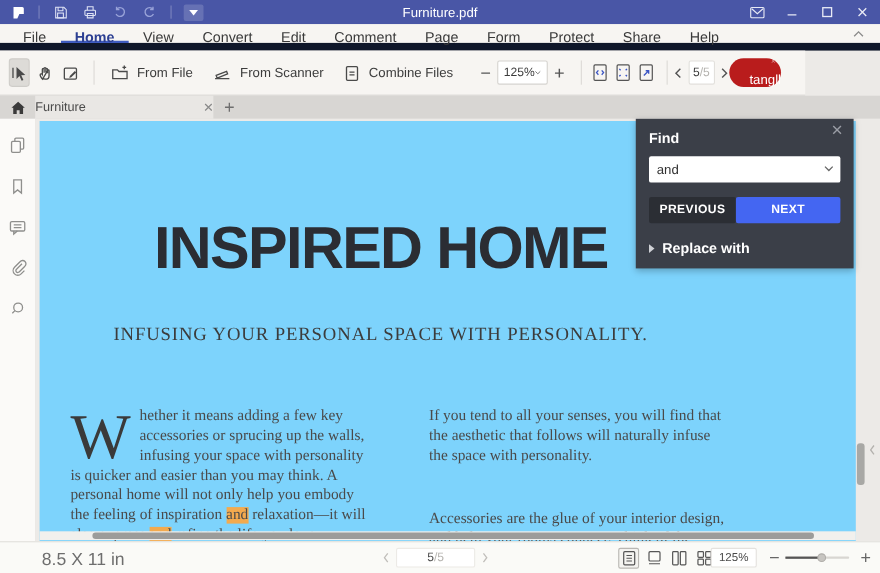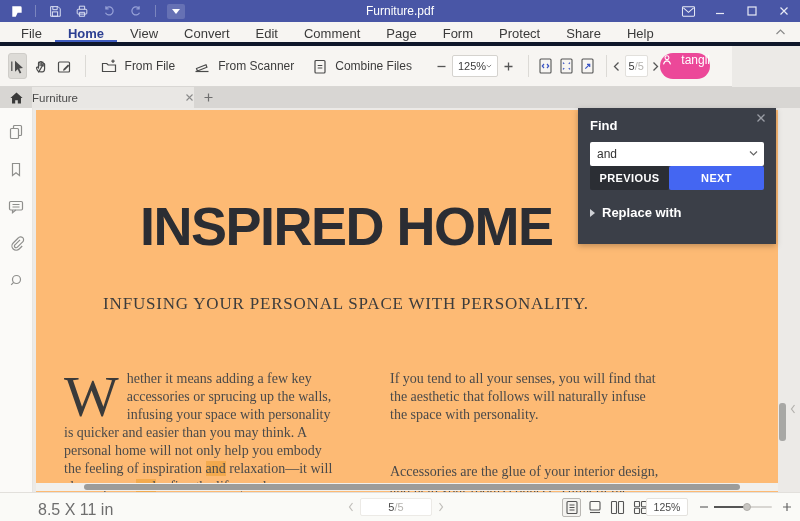--- a/index.html
+++ b/index.html
@@ -15,21 +15,21 @@
   .tb-dd { width:18px; height:15px; background:rgba(255,255,255,.16); border-radius:2px;
     display:flex; align-items:center; justify-content:center; }
   .tb-dd .tri { width:0; height:0; border-left:4px solid transparent; border-right:4px solid transparent;
     border-top:5px solid #fff; }
   .tb-title { position:absolute; left:0; right:0; top:0; height:22px; line-height:22px; text-align:center;
     color:#ffffff; font-size:12px; pointer-events:none; }
   .tb-right { margin-left:auto; display:flex; align-items:center; gap:16px; z-index:2; }
 
   
   .menubar { position:absolute; top:22px; left:0; width:800px; height:24px; background:#f7f5f2;
-    display:flex; align-items:stretch; padding-left:8px; border-bottom:4px solid #0f172a; }
+    display:flex; align-items:stretch; padding-left:8px; border-bottom:7px solid #0f172a; }
   .menu-item { font-size:13px; color:#3a3a3a; line-height:23px; padding:0 13px; cursor:default; }
   .menu-item.active { color:#2c3f92; font-weight:bold; box-shadow:inset 0 -2px 0 #3f5cc0; }
   .menu-collapse { margin-left:auto; margin-right:14px; display:flex; align-items:center; }
 
   
   .toolbar { position:absolute; top:46px; left:0; width:732px; height:41px; background:#f7f5f2;
     border-bottom:1px solid #d9d7d4; display:flex; align-items:center; }
   .t-btn { display:flex; align-items:center; justify-content:center; width:26px; height:26px;
     border-radius:3px; cursor:default; }
   .t-btn.selected { background:#dddbd7; border:1px solid #cfcdc9; }
@@ -37,40 +37,40 @@
   .t-label { font-size:12px; color:#3c3c3c; white-space:nowrap; }
   .t-div { width:1px; height:22px; background:#dcdad6; }
   .zoom-box { display:flex; align-items:center; justify-content:space-between; width:46px; height:22px;
     background:#fff; border:1px solid #d5d3cf; border-radius:2px; padding:0 5px; }
   .zoom-box span { font-size:11px; color:#3c3c3c; }
   .chev { display:flex; align-items:center; justify-content:center; width:16px; height:22px; cursor:default; }
   .pagebox { width:40px; height:22px; background:#fff; border:1px solid #e2e0dc; border-radius:2px;
     display:flex; align-items:center; justify-content:center; font-size:11px; }
   .pagebox .cur { color:#3c3c3c; }
   .pagebox .tot { color:#b5b3af; }
-  .account { margin-left:auto; margin-right:22px; display:flex; align-items:flex-start; gap:7px;
-    width:80px; height:26px; background:#ec4899; border-radius:13px; justify-content:center; cursor:default; }
+  .account { margin-left:auto; margin-right:22px; display:flex; align-items:flex-end; gap:7px;
+    width:80px; height:26px; background:#b91c1c; border-radius:13px; justify-content:center; cursor:default;flex-direction:column; }
   .account span { color:#fff; font-size:12px; }
 
   
   .tabbar { position:absolute; top:87px; left:0; width:800px; height:21px; background:#d8d6d3;
     display:flex; align-items:stretch; }
   .home-btn { width:32px; display:flex; align-items:center; justify-content:center; cursor:default; }
   .tab { width:162px; background:#e9e7e4; display:flex; align-items:center; padding:0 0; gap:6px; cursor:default; }
   .tab-label { font-size:11.5px; color:#4a4a4a; flex:1; }
   .newtab { width:28px; display:flex; align-items:center; justify-content:center; cursor:default; }
 
   
   .main { position:absolute; top:108px; left:0; right:0; bottom:29px; }
   .sidebar { position:absolute; left:0; top:0; bottom:0; width:33px; background:#fbfaf8;
     border-right:1px solid #e7e5e2; display:flex; flex-direction:column; align-items:center;
     padding-top:14px; gap:17px; }
   .sb-btn { width:20px; height:20px; display:flex; align-items:center; justify-content:center; cursor:default; }
   .docarea { position:absolute; left:33px; right:0; top:0; bottom:0; background:#eceae7; }
-  .page { position:absolute; left:3px; top:2px; width:742px; bottom:0; background:#fdba74; overflow:hidden; }
+  .page { position:absolute; left:3px; top:2px; width:742px; bottom:0; background:#7dd3fc; overflow:hidden; }
 
   .headline { position:absolute; left:104px; top:89px; font-family:"Liberation Sans",sans-serif;
     font-weight:bold; font-size:54px; letter-spacing:-1.5px; color:#2b2d33; line-height:1; white-space:nowrap; }
   .subtitle { position:absolute; left:0; top:184px; width:620px; text-align:center;
     font-family:"Liberation Serif",serif; font-size:17px; letter-spacing:.8px; color:#3c3c3c; }
   .columns { position:absolute; left:28px; top:260px; display:flex; gap:4px; }
   .col { font-family:"Liberation Serif",serif; font-size:14px; line-height:18px; color:#4a4a4a;
     white-space:pre-line; }
   .col-left { width:322px; }
   .col-right { width:330px; }
@@ -81,21 +81,21 @@
 
   
   .findpanel { position:absolute; left:545px; top:0; width:198px; height:136px; background:#3b3f48;
     z-index:20; padding:10px 12px; box-shadow:0 2px 6px rgba(0,0,0,.25); }
   .fp-title { color:#fff; font-size:13px; font-weight:bold; }
   .fp-close { position:absolute; top:5px; right:8px; width:12px; height:12px; cursor:default; }
   .fp-input { position:relative; margin-top:9px; width:174px; height:24px; }
   .fp-input input { width:100%; height:100%; border:none; border-radius:2px; background:#fff;
     font-size:12px; color:#333; padding:0 22px 0 7px; font-family:"Liberation Sans",sans-serif; outline:none; }
   .fp-chev { position:absolute; right:6px; top:8px; }
-  .fp-btns { display:flex; justify-content:space-between; }
+  .fp-btns { display:flex; justify-content:space-between; margin-top:13px; }
   .fp-btn { height:24px; display:flex; align-items:center; justify-content:center;
     font-size:11px; font-weight:bold; letter-spacing:.4px; color:#fff; border-radius:2px; cursor:default; }
   .fp-prev { width:84px; background:#2b2e34; }
   .fp-next { width:101px; background:#4466f2; }
   .fp-replace { display:flex; align-items:center; gap:7px; margin-top:15px; cursor:default; }
   .fp-tri { width:0; height:0; border-top:4px solid transparent; border-bottom:4px solid transparent;
     border-left:5px solid #cfd1d6; }
   .fp-replace span { color:#fff; font-size:13px; font-weight:bold;text-align:center; }
 
   

